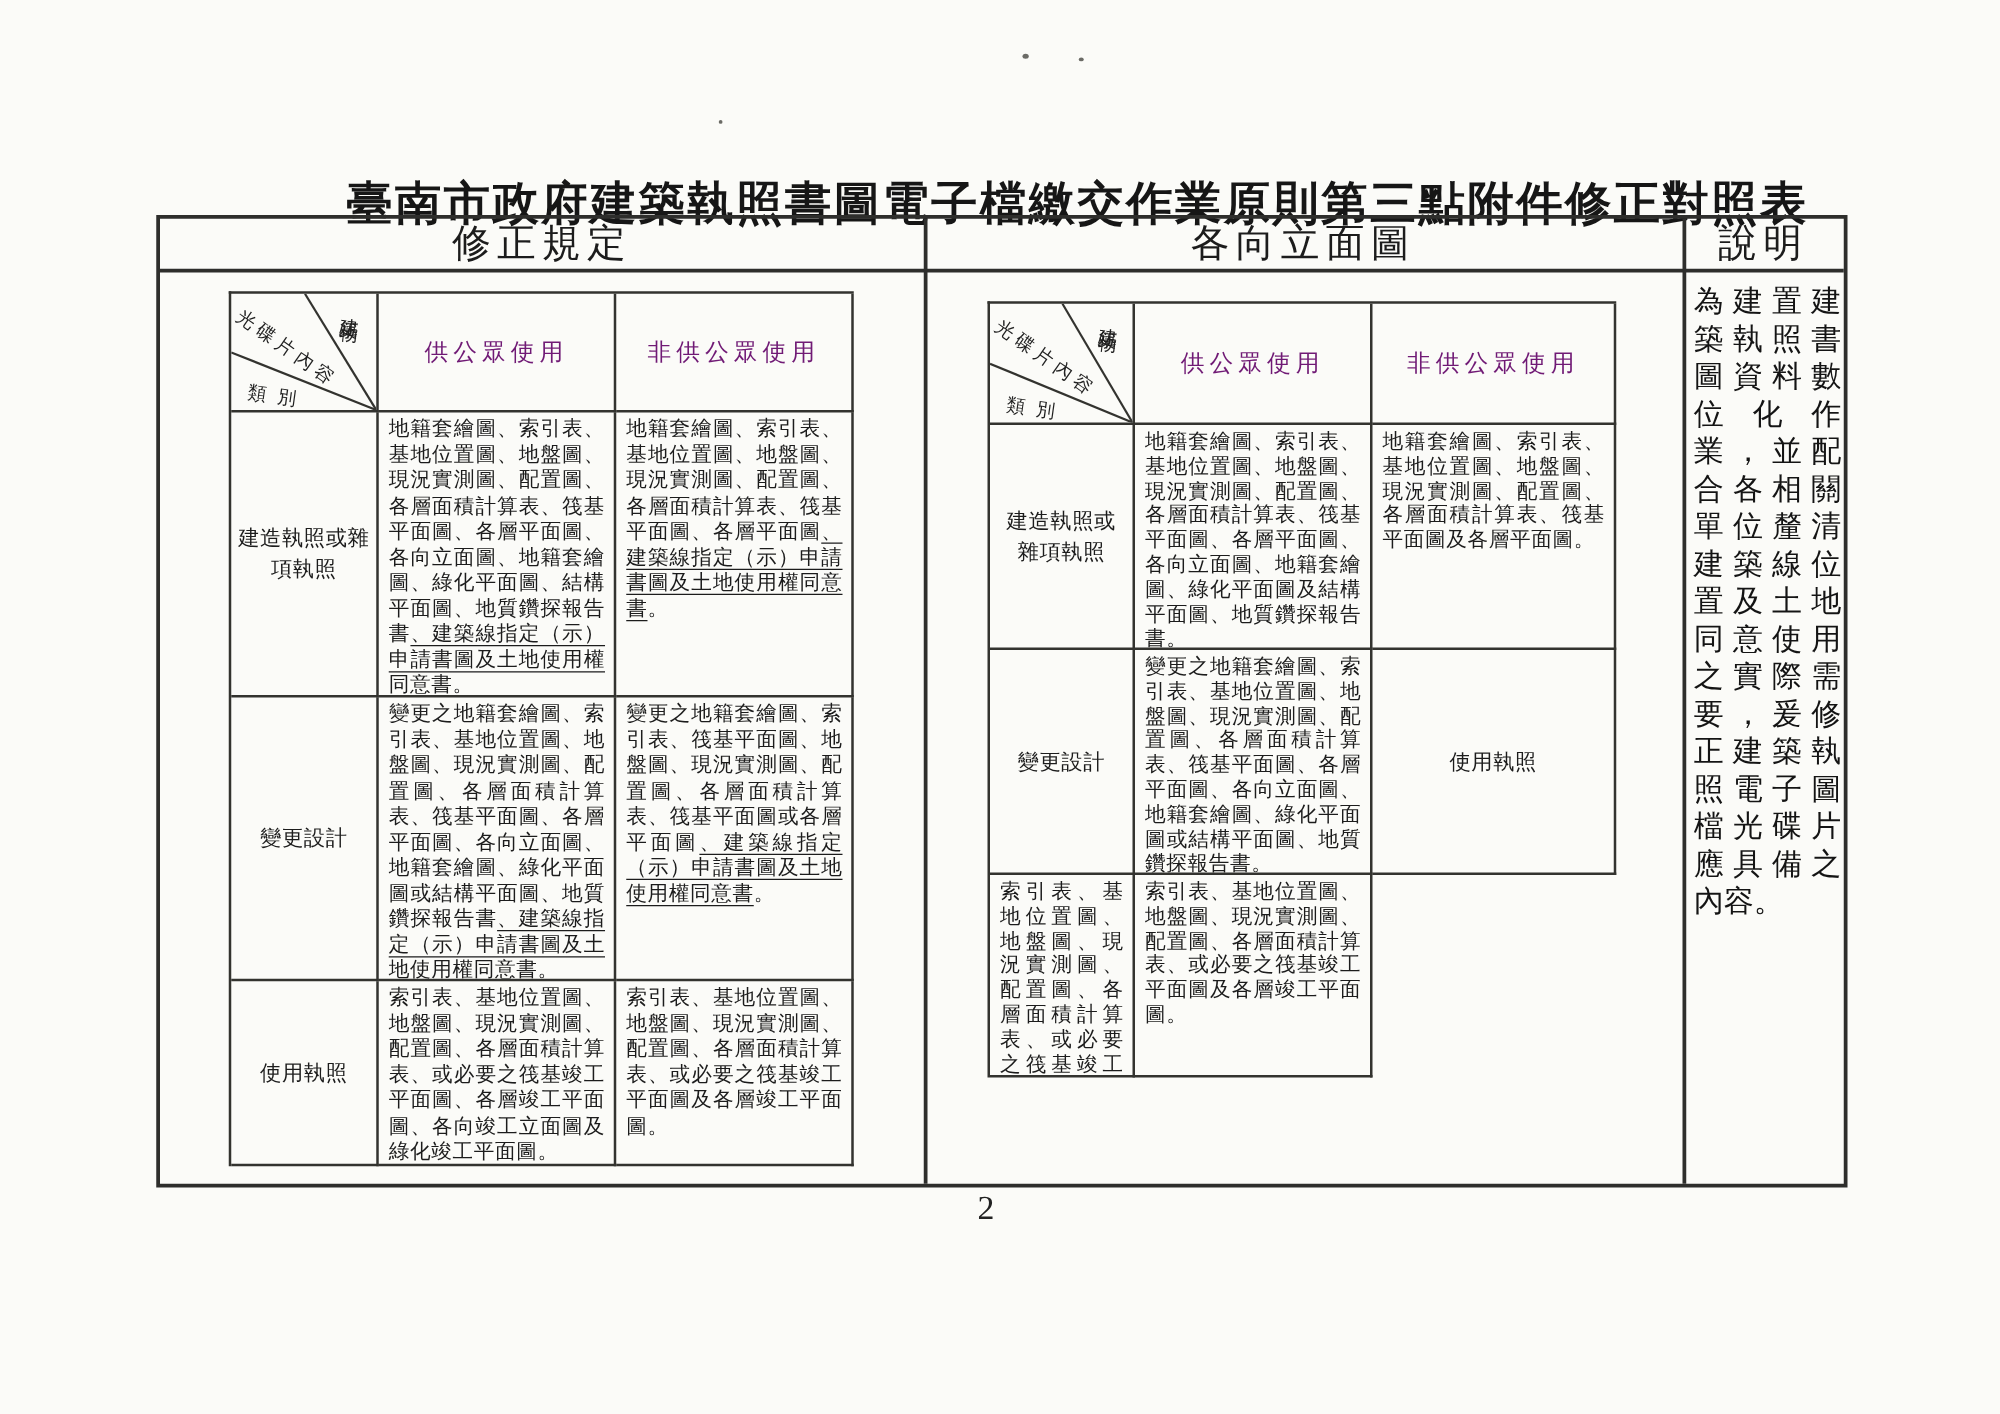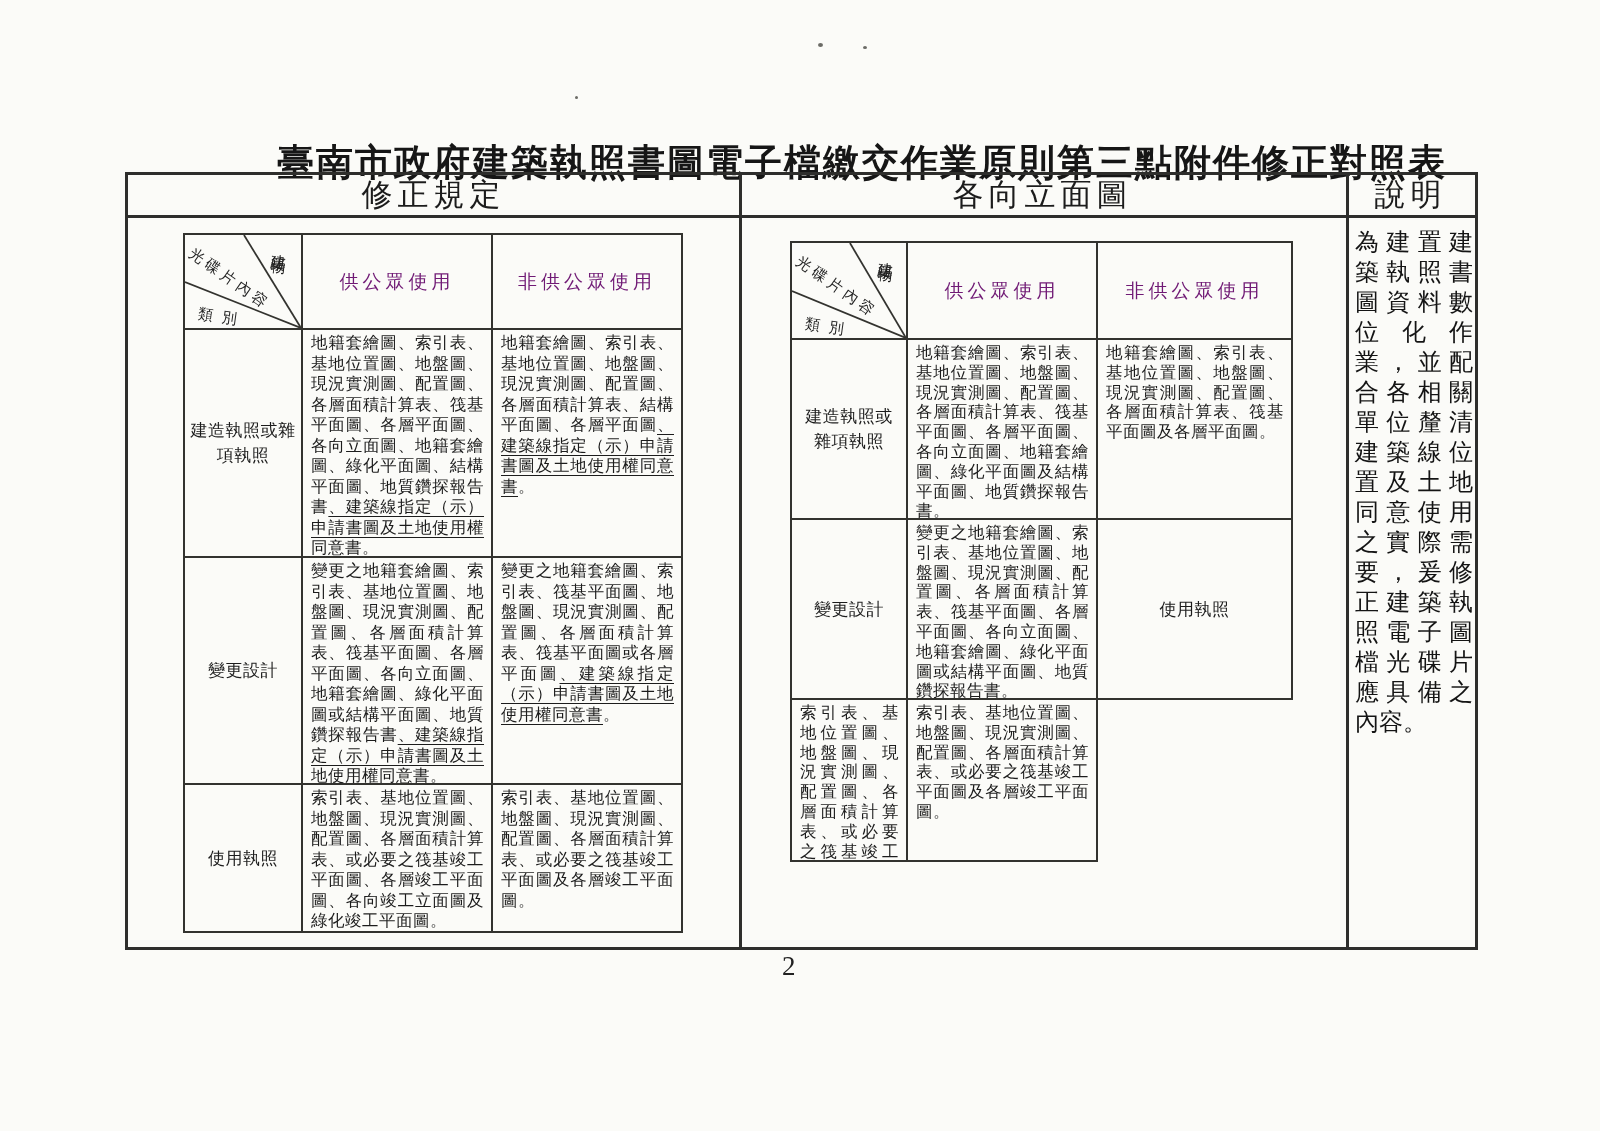--- a/index.html
+++ b/index.html
@@ -101,21 +101,21 @@
         </svg>
         <span class="diag-cd">光碟片內容</span>
         <span class="diag-building">建築物</span>
         <span class="diag-category">類別</span>
       </div>
       <div class="colhead">供公眾使用</div>
       <div class="colhead">非供公眾使用</div>
 
       <div class="cat">建造執照或雜項執照</div>
       <div class="cell"><span>地籍套繪圖、索引表、基地位置圖、地盤圖、現況實測圖、配置圖、各層面積計算表、筏基平面圖、各層平面圖、各向立面圖、地籍套繪圖、綠化平面圖、結構平面圖、地質鑽探報告書</span><span class="u">、建築線指定（示）申請書圖及土地使用權同意書</span><span>。</span></div>
-      <div class="cell"><span>地籍套繪圖、索引表、基地位置圖、地盤圖、現況實測圖、配置圖、各層面積計算表、結構平面圖、各層平面圖</span><span class="u">、建築線指定（示）申請書圖及土地使用權同意書</span><span>。</span></div>
+      <div class="cell"><span>地籍套繪圖、索引表、基地位置圖、地盤圖、現況實測圖、配置圖、各層面積計算表、筏基平面圖、各層平面圖</span><span class="u">、建築線指定（示）申請書圖及土地使用權同意書</span><span>。</span></div>
 
       <div class="cat">變更設計</div>
       <div class="cell"><span>變更之地籍套繪圖、索引表、基地位置圖、地盤圖、現況實測圖、配置圖、各層面積計算表、筏基平面圖、各層平面圖、各向立面圖、地籍套繪圖、綠化平面圖或結構平面圖、地質鑽探報告書</span><span class="u">、建築線指定（示）申請書圖及土地使用權同意書</span><span>。</span></div>
       <div class="cell"><span>變更之地籍套繪圖、索引表、筏基平面圖、地盤圖、現況實測圖、配置圖、各層面積計算表、筏基平面圖或各層平面圖</span><span class="u">、建築線指定（示）申請書圖及土地使用權同意書</span><span>。</span></div>
 
       <div class="cat">使用執照</div>
       <div class="cell"><span>索引表、基地位置圖、地盤圖、現況實測圖、配置圖、各層面積計算表、或必要之筏基竣工平面圖、各層竣工平面圖、各向竣工立面圖及綠化竣工平面圖。</span></div>
       <div class="cell"><span>索引表、基地位置圖、地盤圖、現況實測圖、配置圖、各層面積計算表、或必要之筏基竣工平面圖及各層竣工平面圖。</span></div>
     </div>
 

